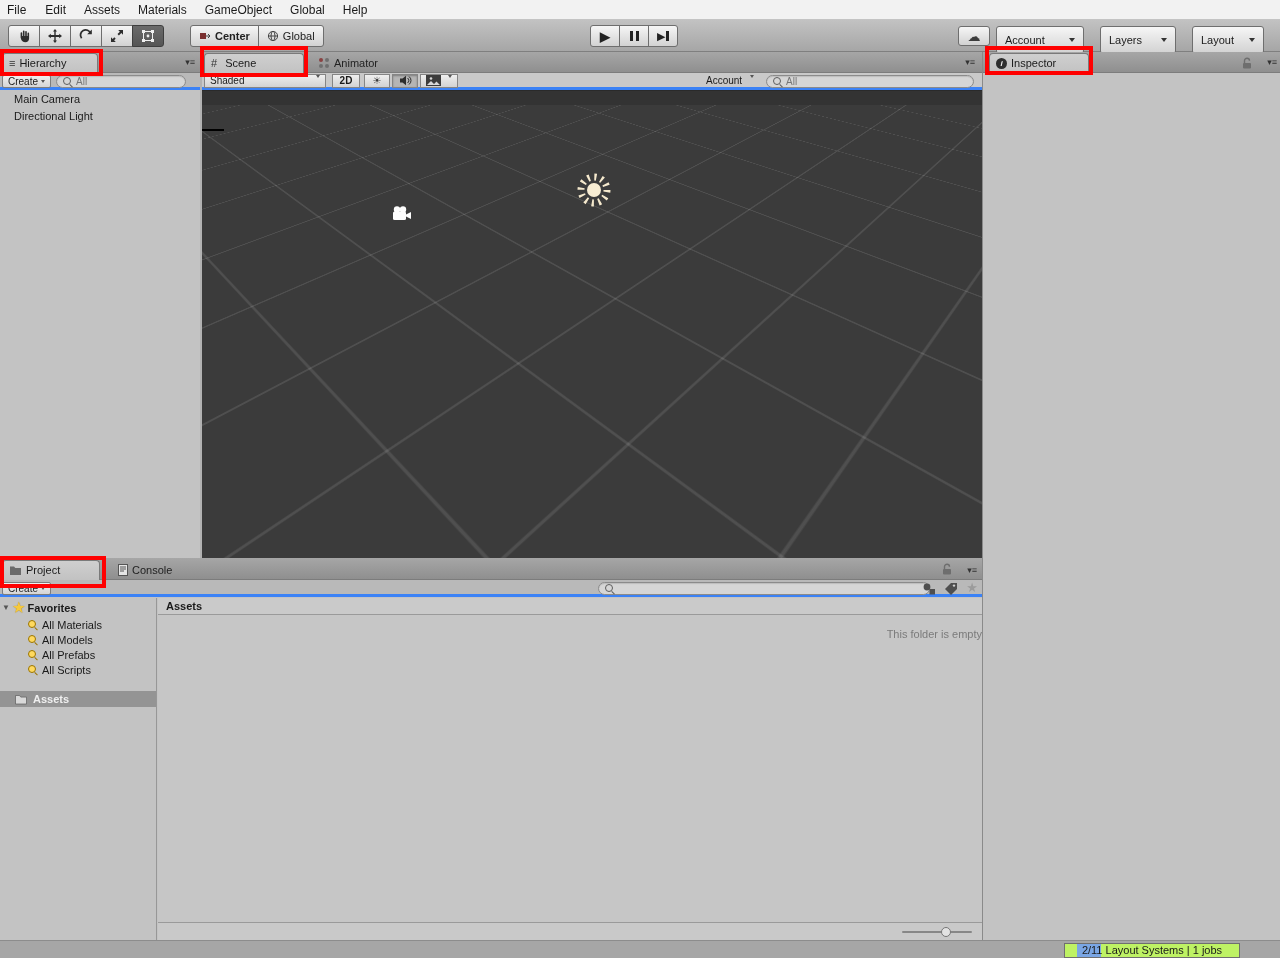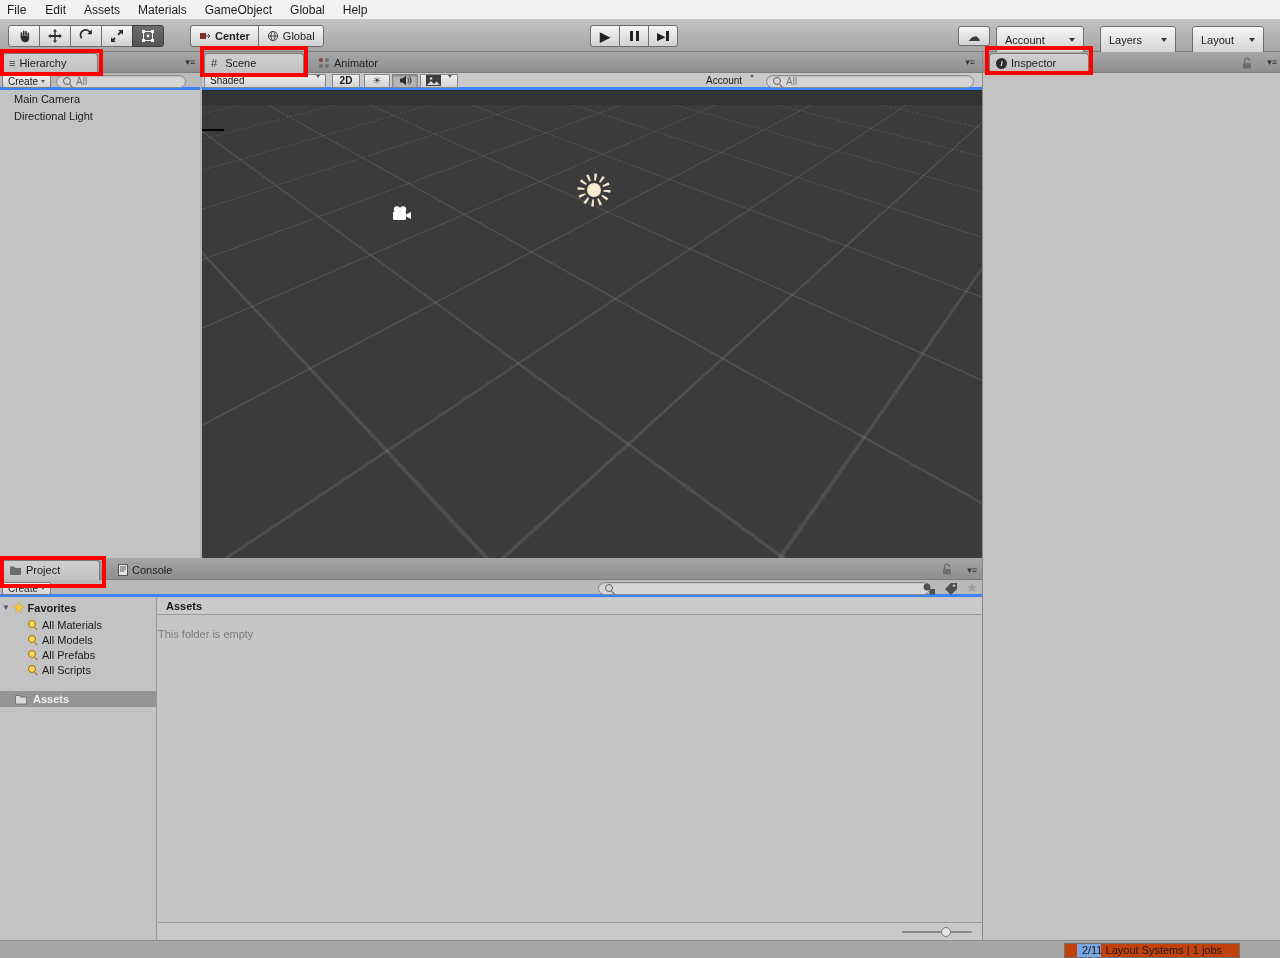--- a/index.html
+++ b/index.html
@@ -78,28 +78,28 @@
   
   .bottom-panel { position:absolute; left:0; top:558px; width:982px; height:382px; background:#c3c3c3; }
   .bottom-panel .tabbar { height:22px; }
   .bottom-panel .subbar { top:22px; background:#b9b9b9; }
   .proj-left { position:absolute; left:0; top:40px; width:157px; bottom:0; background:#c3c3c3; border-right:1px solid #979797; }
   .fav-row { display:flex; align-items:center; gap:3px; padding:2px 0 2px 2px; font-weight:bold; }
   .fav-item { display:flex; align-items:center; gap:4px; padding:1.5px 0 1.5px 28px; }
   .assets-row { display:flex; align-items:center; gap:5px; margin-top:14px; background:#949494; color:#efefef; font-weight:bold; padding:2px 0 2px 14px; }
   .assets-pane { position:absolute; left:158px; top:40px; right:0; bottom:0; background:#c6c6c6; }
   .assets-header { height:17px; background:#cacaca; border-bottom:1px solid #9a9a9a; font-weight:bold; padding-left:8px; line-height:16px; }
-  .empty-text { position:absolute; top:30px; left:0; right:0; text-align:left; color:#7b7b7b; }
+  .empty-text { position:absolute; top:30px; left:0; right:0; text-align:right; color:#7b7b7b; }
   .assets-footer { position:absolute; left:0; right:0; bottom:0; height:18px; background:#c9c9c9; border-top:1px solid #9a9a9a; }
   .zoom-slider { position:absolute; right:10px; top:8px; width:70px; height:2px; background:#878787; border-radius:1px; }
   .zoom-knob { position:absolute; left:55%; top:-4px; width:10px; height:10px; border-radius:50%; background:#e2e2e2; border:1px solid #767676; }
 
   
   .status-bar { position:absolute; left:0; top:940px; width:1280px; height:18px; background:#a6a6a6; border-top:1px solid #8c8c8c; }
-  .progress-box { position:absolute; right:40px; top:2px; width:176px; height:15px; background:#c2410c; border:1px solid #6f6f6f; text-align:center; line-height:13px; overflow:hidden; }
+  .progress-box { position:absolute; right:40px; top:2px; width:176px; height:15px; background:#bef264; border:1px solid #6f6f6f; text-align:center; line-height:13px; overflow:hidden; }
   .progress-fill { position:absolute; left:12px; top:0; bottom:0; width:24px; background:#7aa6e4; }
   .progress-box span { position:relative; z-index:1; }
 
   
   .hl { position:absolute; border:4px solid #f00; z-index:50; pointer-events:none; }
   .hl-hierarchy { left:0; top:49px; width:103px; height:27px; }
   .hl-scene { left:200px; top:46px; width:108px; height:31px; }
   .hl-inspector { left:985px; top:46px; width:108px; height:29px; }
   .hl-project { left:0; top:556px; width:106px; height:32px; }
 

